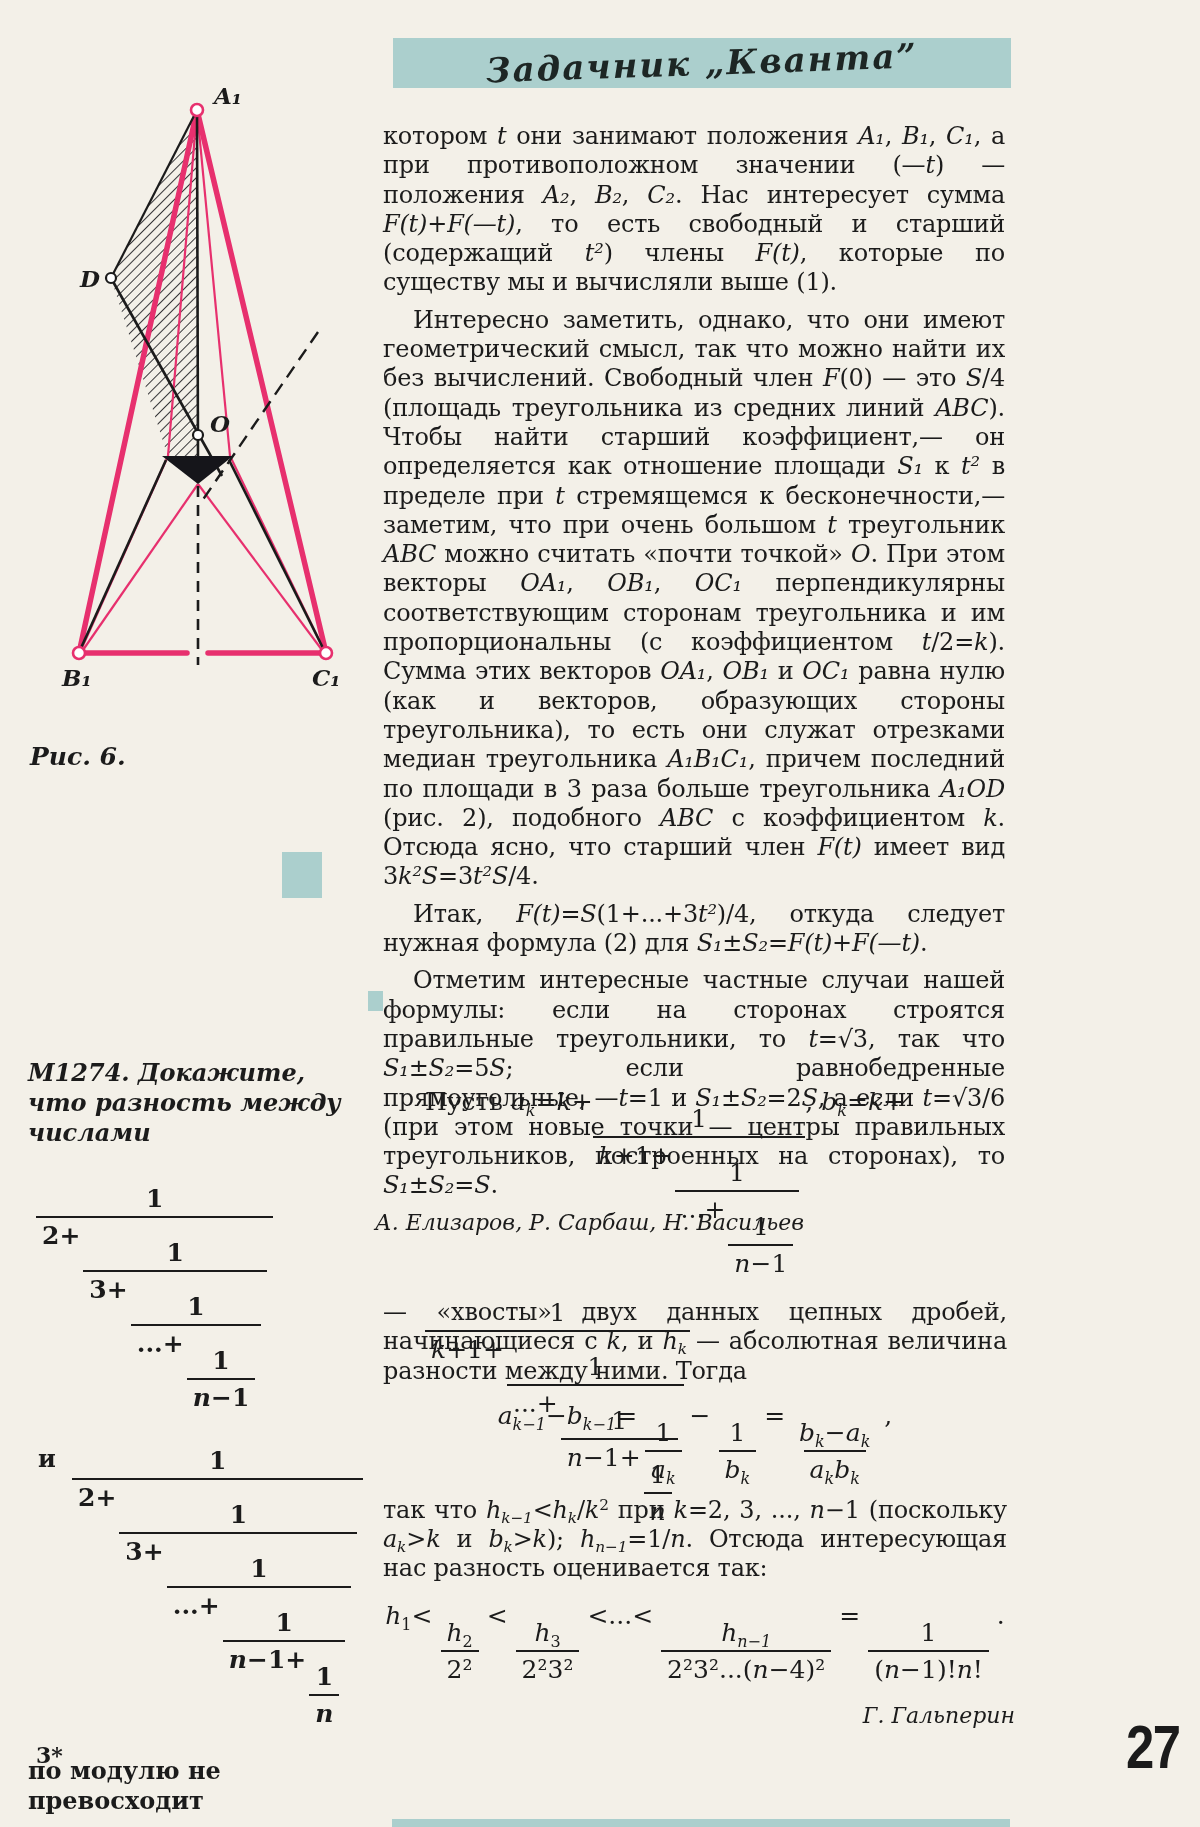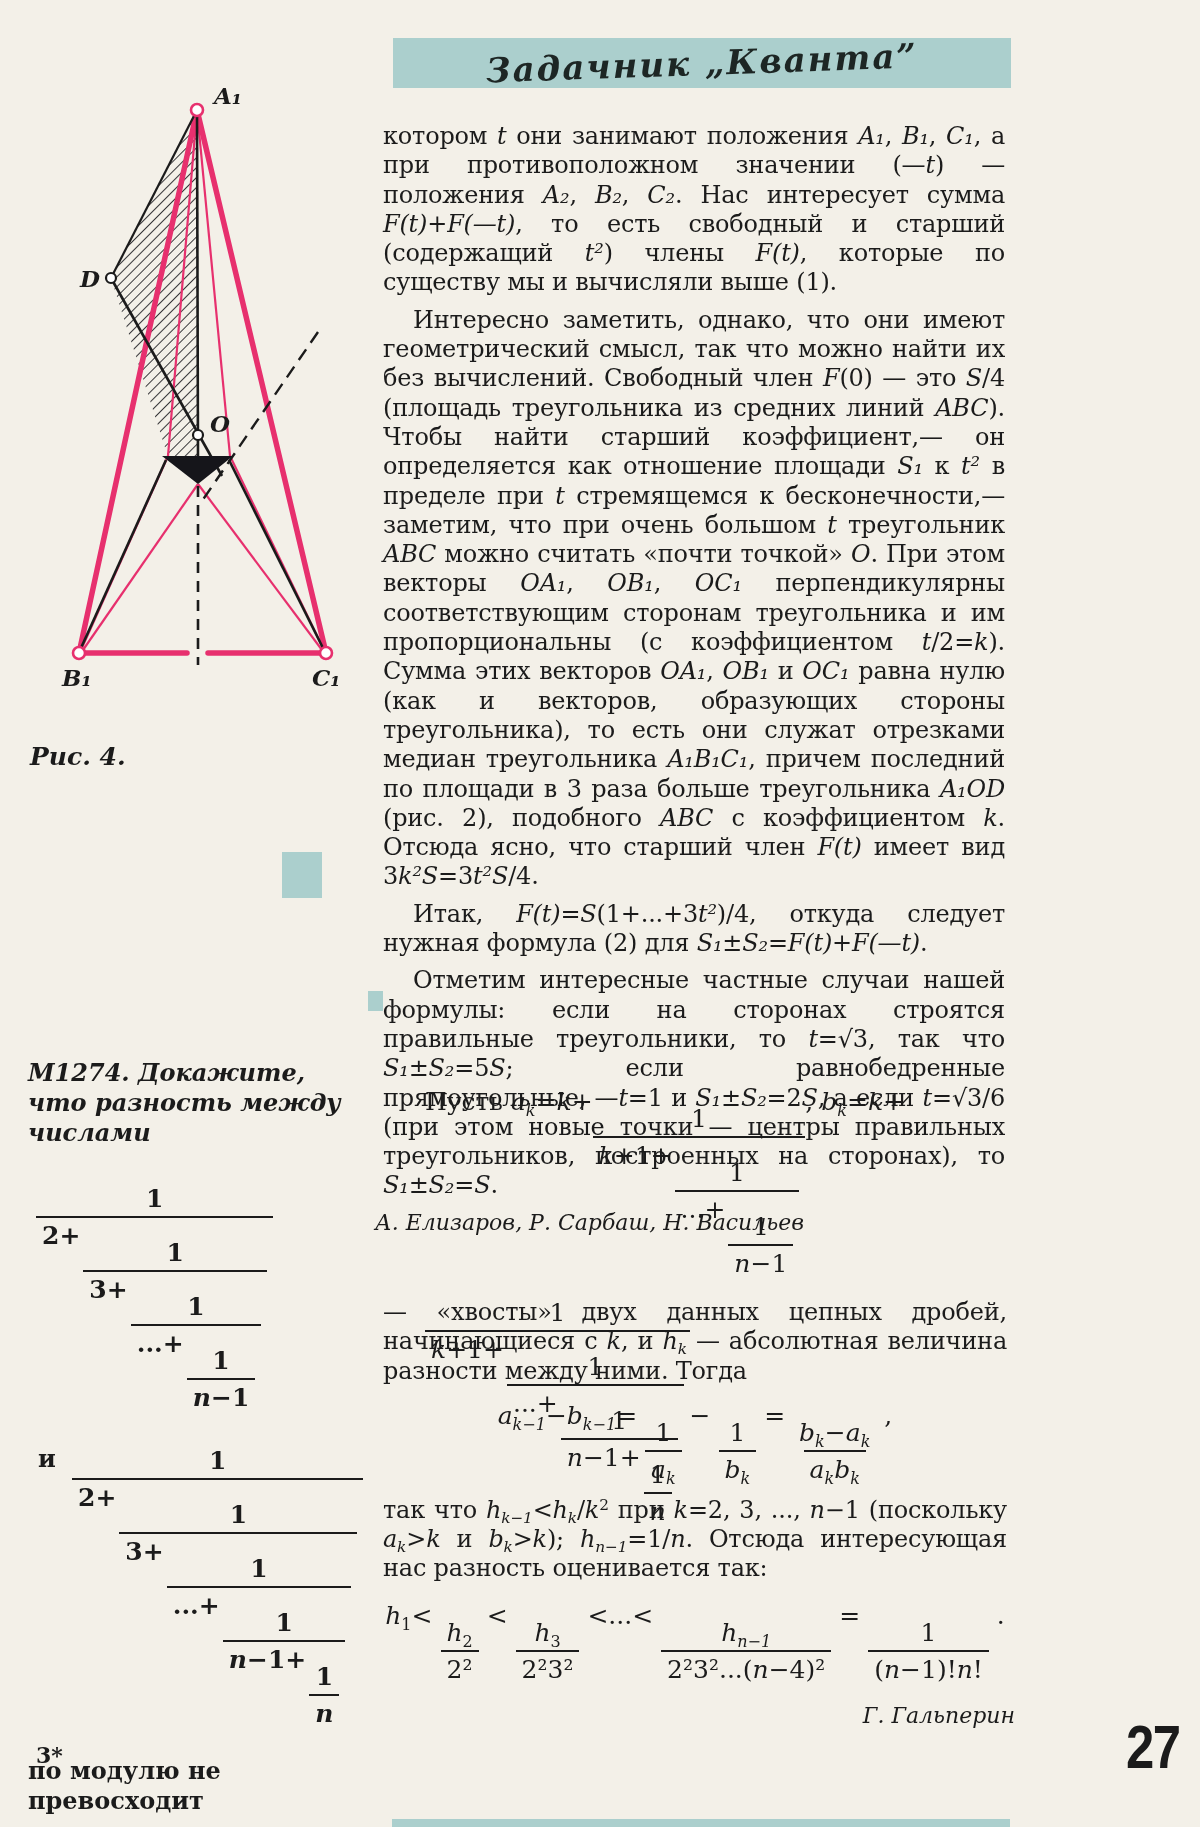--- a/index.html
+++ b/index.html
@@ -106,21 +106,21 @@
   <circle class="ringB" cx="172" cy="355" r="5"></circle>
   <circle class="ringP" cx="53" cy="573" r="6"></circle>
   <circle class="ringP" cx="300" cy="573" r="6"></circle>
 
   <text class="figlab" x="188" y="24">A₁</text>
   <text class="figlab" x="54" y="207">D</text>
   <text class="figlab" x="184" y="352">O</text>
   <text class="figlab" x="36" y="606">B₁</text>
   <text class="figlab" x="286" y="606">C₁</text>
 </svg>
-<div class="abs fig-caption">Рис. 4.</div>
+<div class="abs fig-caption">Рис. 6.</div>
 
 <div class="abs maincol">
   <p class="body noind"><span>котором </span><i>t</i><span> они занимают положения </span><i>A₁</i><span>, </span><i>B₁</i><span>, </span><i>C₁</i><span>, а при противоположном значении (—</span><i>t</i><span>) — положения </span><i>A₂</i><span>, </span><i>B₂</i><span>, </span><i>C₂</i><span>. Нас интересует сумма </span><i>F(t)+F(—t)</i><span>, то есть свободный и старший (содержащий </span><i>t²</i><span>) члены </span><i>F(t)</i><span>, которые по существу мы и вычисляли выше (1).</span></p>
   <p class="body"><span>Интересно заметить, однако, что они имеют геометрический смысл, так что можно найти их без вычислений. Свободный член </span><i>F</i><span>(0) — это </span><i>S</i><span>/4 (площадь треугольника из средних линий </span><i>ABC</i><span>). Чтобы найти старший коэффициент,— он определяется как отношение площади </span><i>S₁</i><span> к </span><i>t²</i><span> в пределе при </span><i>t</i><span> стремящемся к бесконечности,— заметим, что при очень большом </span><i>t</i><span> треугольник </span><i>ABC</i><span> можно считать «почти точкой» </span><i>O</i><span>. При этом векторы </span><i>OA₁</i><span>, </span><i>OB₁</i><span>, </span><i>OC₁</i><span> перпендикулярны соответствующим сторонам треугольника и им пропорциональны (с коэффициентом </span><i>t</i><span>/2=</span><i>k</i><span>). Сумма этих векторов </span><i>OA₁</i><span>, </span><i>OB₁</i><span> и </span><i>OC₁</i><span> равна нулю (как и векторов, образующих стороны треугольника), то есть они служат отрезками медиан треугольника </span><i>A₁B₁C₁</i><span>, причем последний по площади в 3 раза больше треугольника </span><i>A₁OD</i><span> (рис. 2), подобного </span><i>ABC</i><span> с коэффициентом </span><i>k</i><span>. Отсюда ясно, что старший член </span><i>F(t)</i><span> имеет вид 3</span><i>k²S</i><span>=3</span><i>t²S</i><span>/4.</span></p>
   <p class="body"><span>Итак, </span><i>F(t)</i><span>=</span><i>S</i><span>(1+...+3</span><i>t²</i><span>)/4, откуда следует нужная формула (2) для </span><i>S₁</i><span>±</span><i>S₂</i><span>=</span><i>F(t)+F(—t)</i><span>.</span></p>
   <p class="body"><span>Отметим интересные частные случаи нашей формулы: если на сторонах строятся правильные треугольники, то </span><i>t</i><span>=√3, так что </span><i>S₁</i><span>±</span><i>S₂</i><span>=5</span><i>S</i><span>; если равнобедренные прямоугольные, —</span><i>t</i><span>=1 и </span><i>S₁</i><span>±</span><i>S₂</i><span>=2</span><i>S</i><span>, а если </span><i>t</i><span>=√3/6 (при этом новые точки — центры правильных треугольников, построенных на сторонах), то </span><i>S₁</i><span>±</span><i>S₂</i><span>=</span><i>S</i><span>.</span></p>
   <div class="authors">А. Елизаров, Р. Сарбаш, Н. Васильев</div>
 </div>
 
 <div class="abs sq1"></div>

